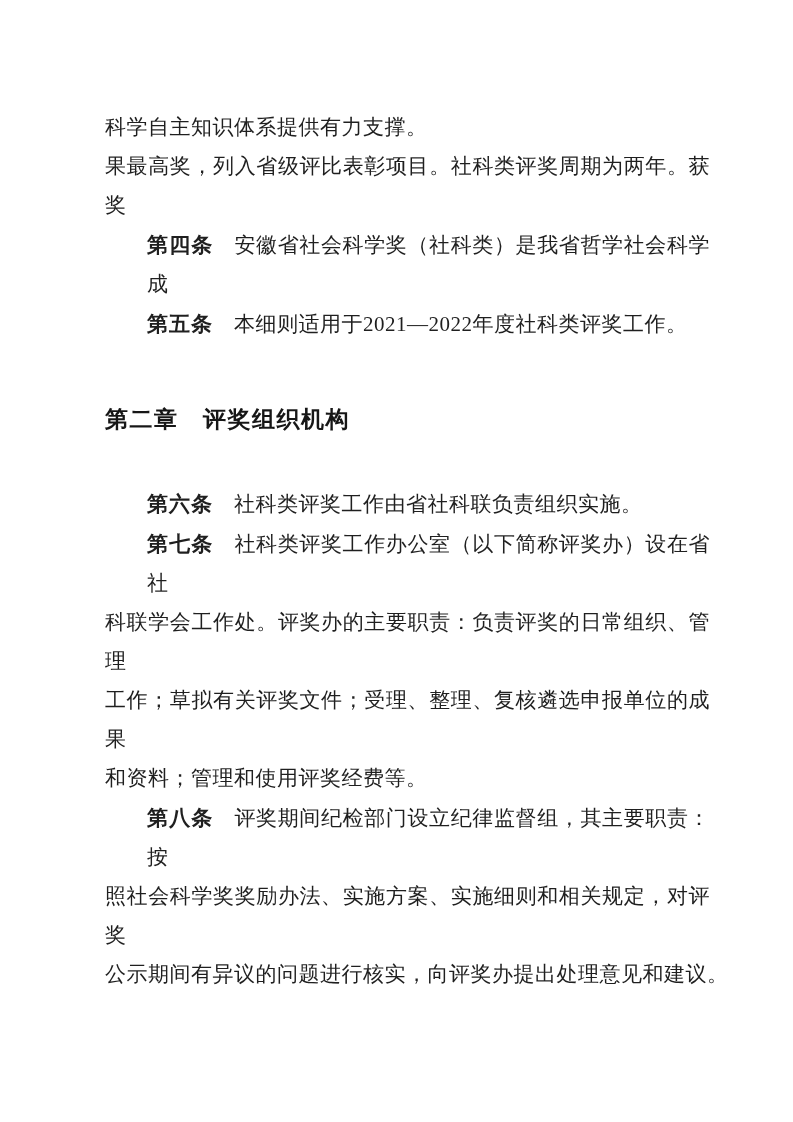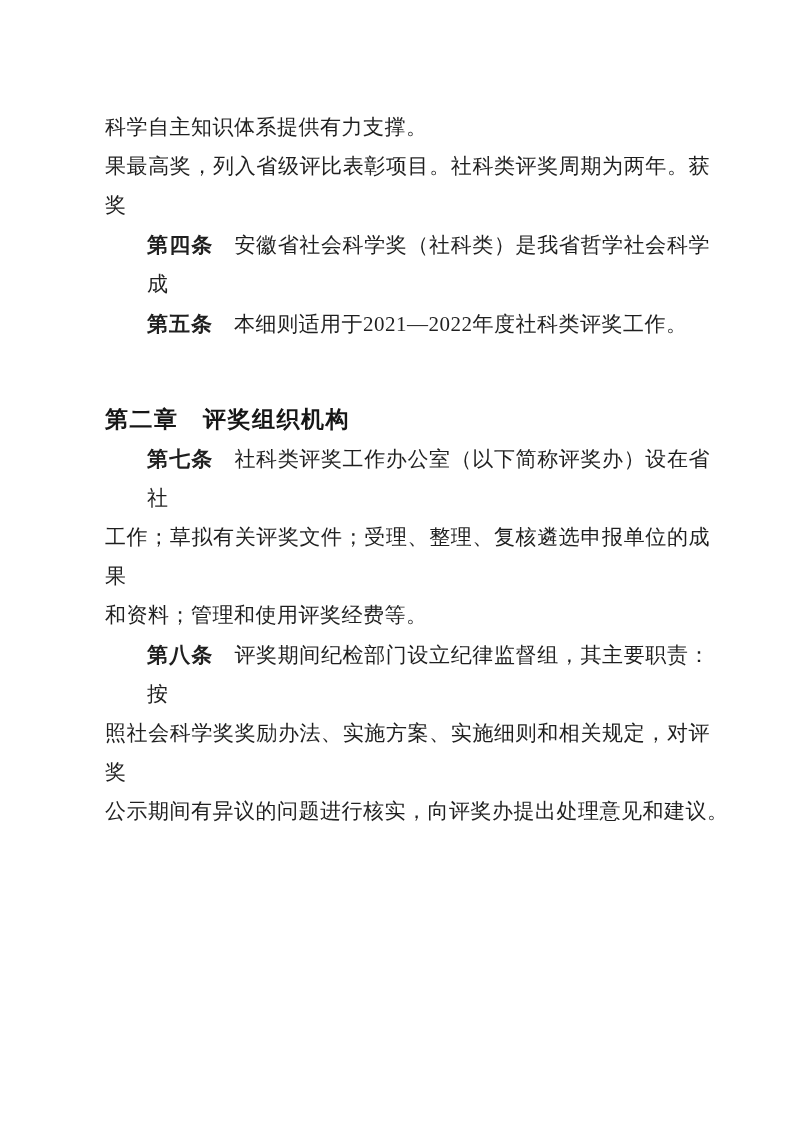--- a/index.html
+++ b/index.html
@@ -63,22 +63,24 @@
 
     <div class="line"><span>科学自主知识体系提供有力支撑。</span></div>
 
     <div class="line full"><span>果最高奖，列入省级评比表彰项目。社科类评奖周期为两年。获奖</span></div>
     <div class="line full indent"><span class="label">第四条</span><span>安徽省社会科学奖（社科类）是我省哲学社会科学成</span></div>
 
     <div class="line indent"><span class="label">第五条</span><span>本细则适用于2021—2022年度社科类评奖工作。</span></div>
 
     <div class="heading ch2">第二章　评奖组织机构</div>
 
+    <div class="line indent after-heading"><span class="label">第六条</span><span>社科类评奖工作由省社科联负责组织实施。</span></div>
 
     <div class="line full indent"><span class="label">第七条</span><span>社科类评奖工作办公室（以下简称评奖办）设在省社</span></div>
+    <div class="line full"><span>科联学会工作处。评奖办的主要职责：负责评奖的日常组织、管理</span></div>
     <div class="line full"><span>工作；草拟有关评奖文件；受理、整理、复核遴选申报单位的成果</span></div>
     <div class="line"><span>和资料；管理和使用评奖经费等。</span></div>
 
     <div class="line full indent"><span class="label">第八条</span><span>评奖期间纪检部门设立纪律监督组，其主要职责：按</span></div>
     <div class="line full"><span>照社会科学奖奖励办法、实施方案、实施细则和相关规定，对评奖</span></div>
     <div class="line"><span>公示期间有异议的问题进行核实，向评奖办提出处理意见和建议。</span></div>
 
   </div>
 </div>
 

